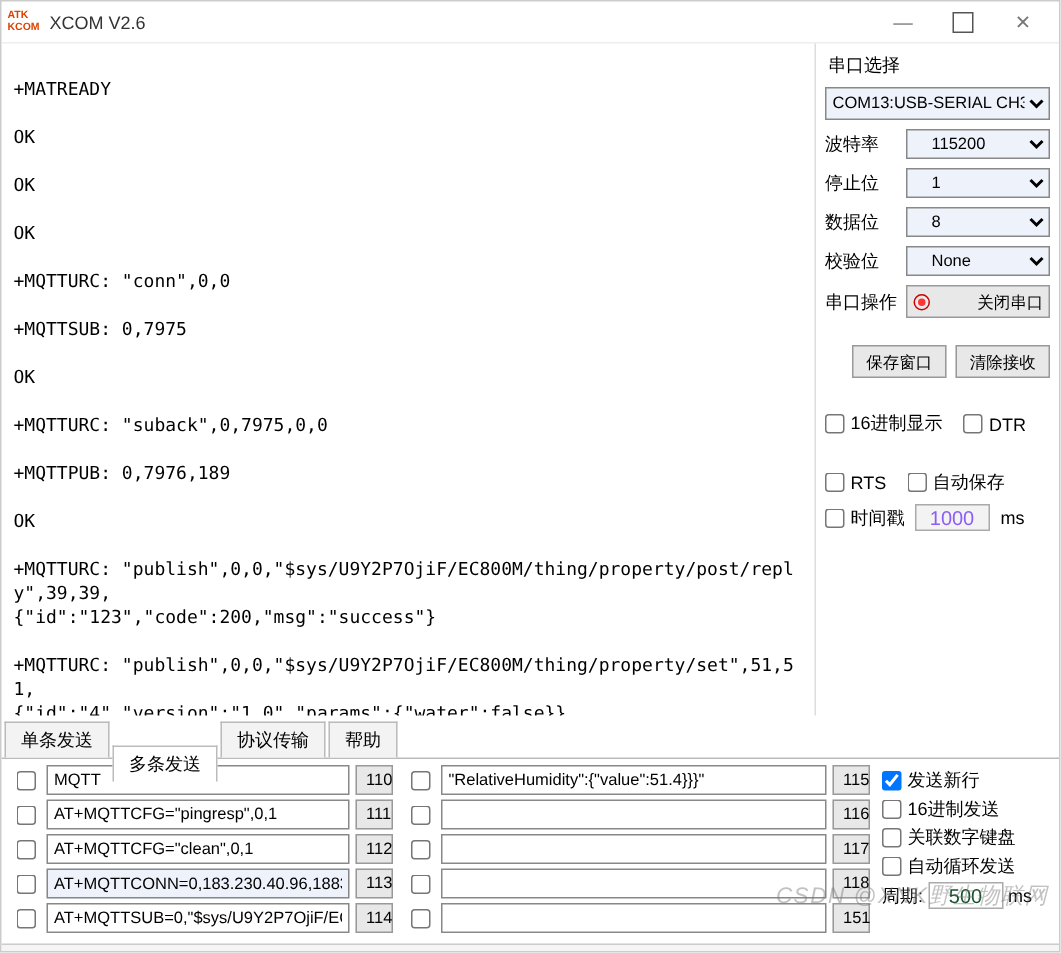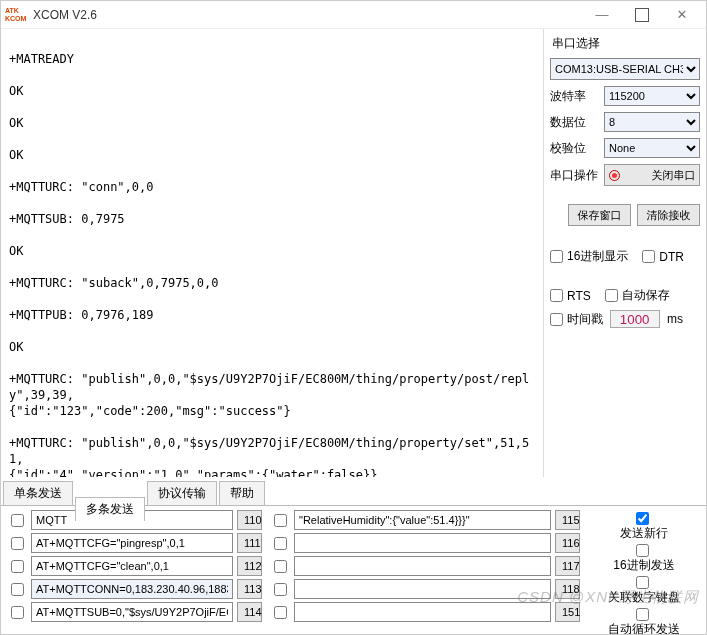--- a/index.html
+++ b/index.html
@@ -10,39 +10,39 @@
 .winbtns{margin-left:auto;display:flex;}
 .winbtn{width:40px;height:26px;display:flex;align-items:center;justify-content:center;color:#777;font-size:13px;}
 .workarea{display:flex;height:448px;}
 .left{flex:1;display:flex;flex-direction:column;border-right:1px solid #ddd;}
 .term{flex:1;overflow:hidden;padding:6px 8px;font-family:"SimSun",monospace;font-size:12px;line-height:16px;white-space:pre-wrap;word-break:break-all;}
 .right{width:162px;padding:6px 6px;}
 .grp-title{font-size:12px;margin:0 0 6px 2px;}
 .sel{width:100%;height:22px;border:1px solid #888;background:#eef3fb;font-size:11px;color:#000;}
 .row{display:flex;align-items:center;margin-top:6px;}
 .row label{width:54px;}
-.sel2{flex:1;height:20px;border:1px solid #888;background:#eef3fb;font-size:11px;padding-left:0;}
+.sel2{flex:1;height:20px;border:1px solid #888;background:#eef3fb;font-size:11px;padding-left:12px;}
 .opbtn{flex:1;height:22px;border:1px solid #999;background:#e8e8e8;font-size:11px;display:flex;align-items:center;justify-content:center;gap:28px;}
 .rec{width:11px;height:11px;border-radius:50%;border:1px solid #c00;margin-right:4px;display:inline-block;position:relative;}
 .rec::after{content:"";position:absolute;inset:2px;background:#f33;border-radius:50%;}
 .btnpair{display:flex;gap:6px;margin-top:18px;padding-left:18px;}
 .btn{flex:1;height:22px;border:1px solid #999;background:#e8e8e8;font-size:11px;}
 .ck{display:flex;align-items:center;margin-top:6px;}
 .ck input{margin:0 4px 0 0;}
-.txin{width:50px;border:1px solid #aaa;background:#f3f3f3;color:#be185d;text-align:center;height:18px;}
+.txin{width:50px;border:1px solid #aaa;background:#f3f3f3;color:#8b5cf6;text-align:center;height:18px;}
 .tabs{display:flex;border-bottom:1px solid #bbb;margin-top:4px;padding-left:2px;}
 .tab{padding:3px 10px;border:1px solid #bbb;border-bottom:none;margin-right:2px;background:#f3f3f3;font-size:12px;}
 .tab.active{background:#fff;position:relative;top:16px;}
 .sendarea{padding:4px 6px;}
 .srow{display:flex;align-items:center;gap:4px;margin-bottom:3px;}
 .sin{flex:1;height:20px;border:1px solid #888;padding:0 4px;font-size:11px;}
 .sin.sel-like{background:#eef3fb;}
 .numbtn{width:25px;height:20px;border:1px solid #999;background:#e8e8e8;font-size:11px;}
 .col2{width:310px;}
-.col3 .row{margin-top:2px;flex-direction:column;}
+.col3 .row{margin-top:2px;}
 .bottombar{display:flex;align-items:center;gap:6px;padding:4px 6px;border-top:1px solid #ccc;background:#f5f5f5;flex-wrap:nowrap;}
 .bbtn{height:22px;padding:0 8px;border:1px solid #999;background:#e8e8e8;font-size:12px;}
 .icon-sq{width:14px;height:14px;border:1px solid #555;}
 .wm{position:absolute;right:8px;bottom:28px;color:rgba(120,120,120,0.45);font-size:15px;font-style:italic;letter-spacing:1px;}
 .chkrow{display:flex;gap:14px;margin-top:22px;}
 .chkrow .ck{margin-top:0;}
 </style>
 </head>
 <body>
 
@@ -89,20 +89,24 @@
 {"id":"4","version":"1.0","params":{"water":false}}</div>
   </div>
   <div class="right">
     <div class="grp-title">串口选择</div>
     <select class="sel"><option>COM13:USB-SERIAL CH34</option></select>
     <div class="row">
         <label>波特率</label>
         <select class="sel2"><option>115200</option></select>
       </div>
     <div class="row">
+        <label>停止位</label>
+        <select class="sel2"><option>1</option></select>
+      </div>
+    <div class="row">
         <label>数据位</label>
         <select class="sel2"><option>8</option></select>
       </div>
     <div class="row">
         <label>校验位</label>
         <select class="sel2"><option>None</option></select>
       </div>
     <div class="row">
         <label>串口操作</label>
         <div class="opbtn">

